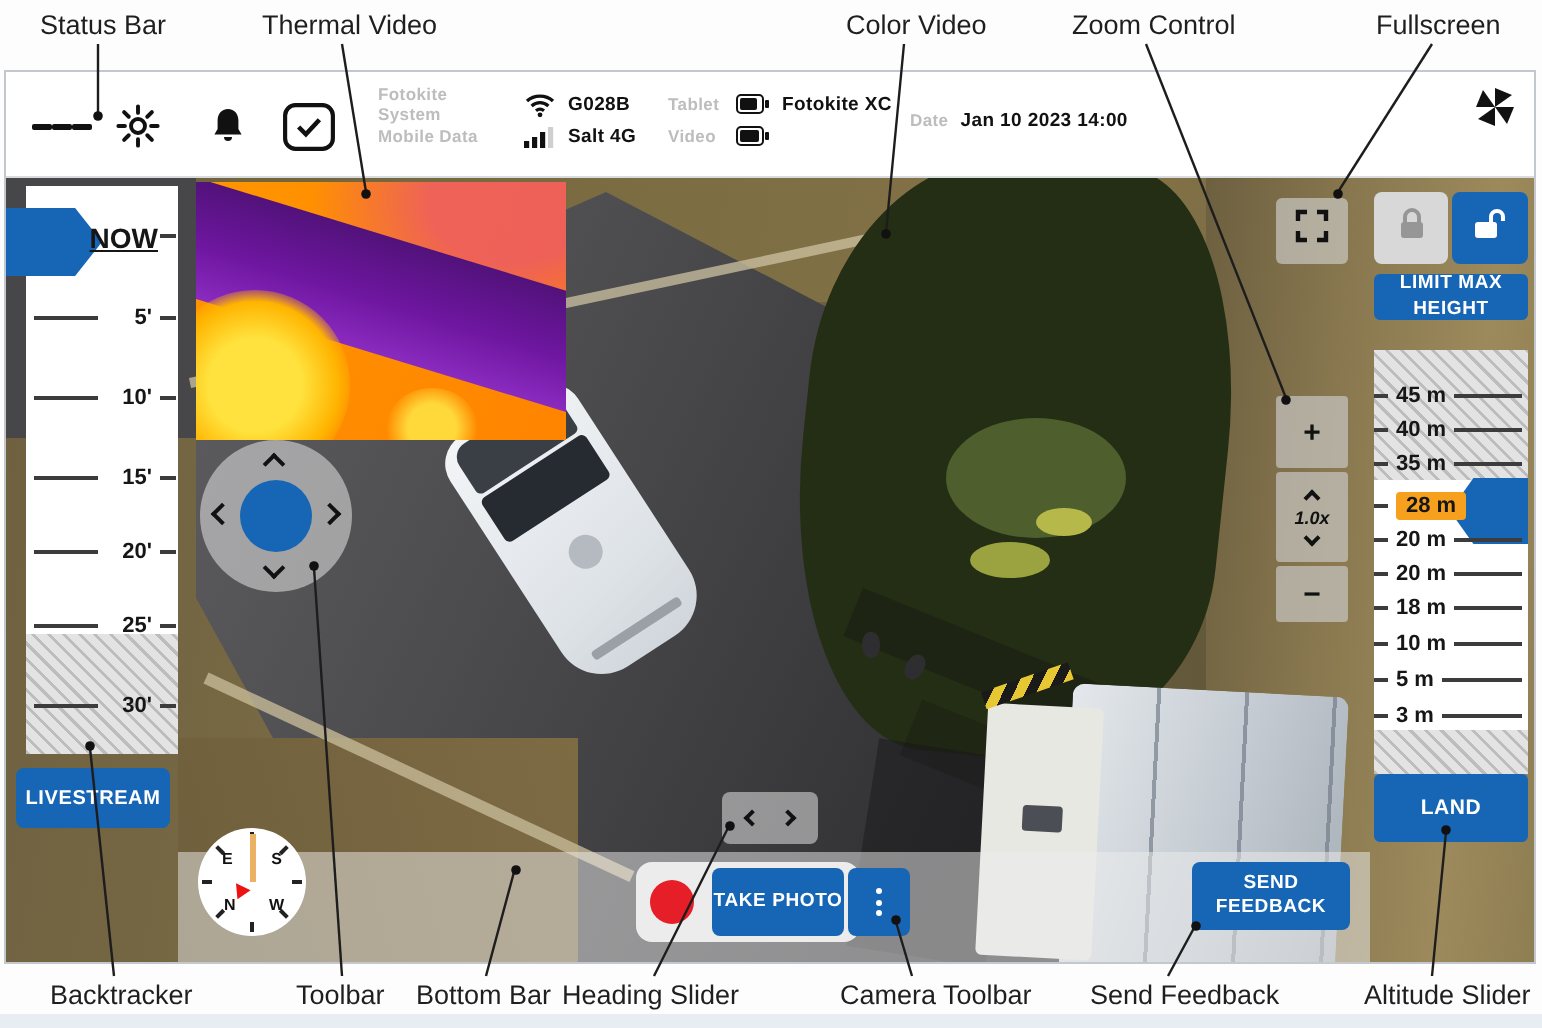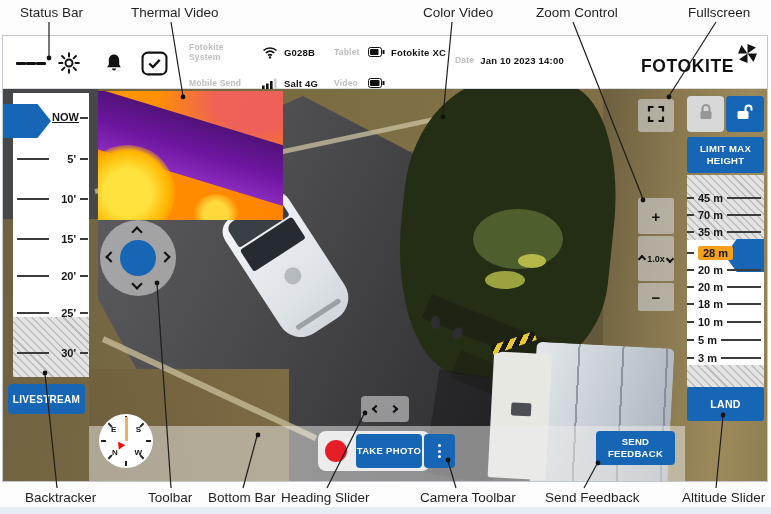--- a/index.html
+++ b/index.html
@@ -16,21 +16,21 @@
   .ann{position:absolute;font-size:13.5px;color:#1f1f1f;white-space:nowrap;}
   .ann-svg{position:absolute;left:0;top:0;pointer-events:none;}
 
   
   .shot{position:absolute;left:2px;top:35px;width:766px;height:447px;background:#fff;border:1px solid #c2c8ce;overflow:hidden;}
 
   
   .status-bar{position:absolute;left:0;top:0;width:100%;height:53px;background:#fff;border-bottom:1px solid #d8dcdf;}
   .icon-btn{position:absolute;top:12px;width:30px;height:30px;display:flex;align-items:center;justify-content:center;}
   .hamburger span{display:block;width:25px;height:3px;background:#111;margin:2.2px 0;border-radius:1px;}
-  .sb-group{position:absolute;display:flex;flex-direction:column;gap:17px;}
+  .sb-group{position:absolute;display:flex;flex-direction:column;gap:2px;}
   .sb-row{display:flex;align-items:center;gap:6px;height:14px;}
   .sb-label{font-size:8.5px;font-weight:700;color:#bdbdbd;letter-spacing:.2px;}
   .w64{width:66px;} .w26{width:28px;} 
   .sb-icon{width:17px;display:flex;justify-content:center;}
   .sb-value{font-size:9.5px;font-weight:700;color:#111;letter-spacing:.2px;}
   .logo{position:absolute;right:9px;top:7px;display:flex;align-items:flex-start;gap:3px;}
   .logo-text{font-size:17.5px;font-weight:700;color:#111;letter-spacing:.6px;margin-top:13px;}
 
   
   .main{position:absolute;left:0;top:53px;width:764px;height:392px;overflow:hidden;
@@ -104,42 +104,42 @@
   .btn{background:var(--c-accent-blue);color:#fff;font-weight:700;display:flex;align-items:center;justify-content:center;text-align:center;border-radius:4px;letter-spacing:.3px;}
   .take-photo{position:absolute;left:38px;top:3px;width:66px;height:34px;font-size:9.5px;line-height:1.25;}
   .more-btn{position:absolute;left:106px;top:3px;width:31px;height:34px;flex-direction:column;gap:2.5px;}
   .more-btn i{width:3px;height:3px;border-radius:50%;background:#fff;}
   .send-feedback{position:absolute;left:593px;top:342px;width:79px;height:34px;font-size:9.5px;line-height:1.3;}
 
   
   .fs-btn{left:635px;top:10px;width:36px;height:33px;background:rgba(212,212,212,.62);border-radius:3px;display:flex;align-items:center;justify-content:center;}
   .zoom-btn{left:635px;width:36px;background:rgba(205,205,205,.65);border-radius:2px;display:flex;align-items:center;justify-content:center;color:#111;font-weight:700;}
   .z-plus{top:109px;height:36px;font-size:15px;}
-  .z-mid{top:147px;height:45px;flex-direction:row;gap:2px;}
+  .z-mid{top:147px;height:45px;flex-direction:column;gap:2px;font-style:italic;}
   .z-level{font-size:9px;font-weight:700;}
   .z-minus{top:194px;height:28px;font-size:15px;}
 
   
   .bt-track{position:absolute;left:10px;top:4px;width:76px;height:284px;background:#fff;}
   .hatch{background:repeating-linear-gradient(45deg,#bdbdbd 0 1.5px,#e3e3e3 1.5px 5.5px);}
   .bt-hatch{position:absolute;left:0;top:224px;width:100%;height:60px;}
   .bt-row{position:absolute;left:0;width:100%;height:14px;display:flex;align-items:center;}
   .bt-line{width:32px;height:1.5px;background:#3c3c3c;margin-left:4px;}
   .bt-label{flex:1;text-align:right;font-size:11px;font-weight:700;color:#161616;padding-right:2px;}
   .bt-dash{width:8px;height:1.5px;background:#3c3c3c;margin:0 1px 0 2px;}
   .now-arrow{position:absolute;left:-10px;top:11px;width:48px;height:34px;background:var(--c-accent-blue);
      clip-path:polygon(0 0,72% 0,100% 50%,72% 100%,0 100%);z-index:2;}
-  .now-label{position:absolute;right:10px;top:18px;font-size:11px;font-weight:700;color:#161616;z-index:3;text-decoration:underline;}
+  .now-label{position:absolute;right:10px;top:18px;font-size:14px;font-weight:700;color:#161616;z-index:3;text-decoration:underline;}
   .now-dash{position:absolute;right:1px;top:24px;width:8px;height:1.5px;background:#3c3c3c;}
   .livestream{position:absolute;left:5px;top:295px;width:77px;height:30px;font-size:10px;}
 
   
   .lock-gray{position:absolute;left:684px;top:7px;width:37px;height:36px;background:#d8d8d8;border-radius:4px;display:flex;align-items:center;justify-content:center;}
   .lock-blue{position:absolute;left:723px;top:7px;width:38px;height:36px;background:var(--c-accent-blue);border-radius:4px;display:flex;align-items:center;justify-content:center;}
-  .limit-btn{position:absolute;left:684px;top:48px;width:77px;height:36px;font-size:9.5px;line-height:1.3;border-radius:3px;}
+  .limit-btn{position:absolute;left:684px;top:48px;width:77px;height:23px;font-size:9.5px;line-height:1.3;border-radius:3px;}
   .alt-track{position:absolute;left:684px;top:86px;width:77px;height:212px;background:#fff;}
   .alt-hatch-top{position:absolute;left:0;top:0;width:100%;height:65px;}
   .alt-hatch-bot{position:absolute;left:0;top:190px;width:100%;height:22px;}
   .alt-row{position:absolute;left:0;width:100%;height:14px;display:flex;align-items:center;z-index:2;}
   .alt-dash{width:7px;height:1.5px;background:#3c3c3c;}
   .alt-label{font-size:11px;font-weight:700;color:#161616;margin:0 4px;}
   .alt-line{flex:1;height:1.5px;background:#3c3c3c;margin-right:3px;}
   .alt-current{background:var(--c-highlight-orange);border-radius:2px;padding:1px 5px;}
   .alt-flag{position:absolute;left:38px;top:64px;width:39px;height:33px;background:var(--c-accent-blue);
      clip-path:polygon(0 50%,30% 0,100% 0,100% 100%,30% 100%);z-index:1;}
@@ -207,21 +207,21 @@
             <svg width="16" height="13" viewBox="0 0 16 13" fill="none" stroke="#111" stroke-width="1.6">
                 <path d="M1.5 4.5 C5 1.2 11 1.2 14.5 4.5"></path>
                 <path d="M3.8 7 C6.3 4.8 9.7 4.8 12.2 7"></path>
                 <path d="M6 9.4 C7.2 8.4 8.8 8.4 10 9.4"></path>
                 <circle cx="8" cy="11.4" r="1.2" fill="#111" stroke="none"></circle>
               </svg>
           </span>
           <span class="sb-value">G028B</span>
         </div>
         <div class="sb-row">
-          <span class="sb-label w64">Mobile Send</span>
+          <span class="sb-label w64">Mobile Data</span>
           <span class="sb-icon">
             <svg width="15" height="11" viewBox="0 0 15 11">
                 <rect x="0" y="7.5" width="2.6" height="3.5" fill="#111"></rect>
                 <rect x="4" y="5.5" width="2.6" height="5.5" fill="#111"></rect>
                 <rect x="8" y="3" width="2.6" height="8" fill="#111"></rect>
                 <rect x="12" y="0.5" width="2.6" height="10.5" fill="#cfcfcf"></rect>
               </svg>
           </span>
           <span class="sb-value">Salt 4G</span>
         </div>
@@ -252,21 +252,20 @@
       </div>
 
       <div class="sb-group" style="left:452px;top:17px">
         <div class="sb-row">
           <span class="sb-label">Date</span>
           <span class="sb-value">Jan 10 2023 14:00</span>
         </div>
       </div>
 
       <div class="logo">
-        <span class="logo-text">FOTOKITE</span>
         <span>
           <svg width="21" height="21" viewBox="0 0 21 21" fill="#111">
               <path d="M10.5 10.5 L10.5 1 L19 4.5 Z"></path>
               <path d="M10.5 10.5 L20 10.5 L16.5 19 Z"></path>
               <path d="M10.5 10.5 L10.5 20 L2 16.5 Z"></path>
               <path d="M10.5 10.5 L1 10.5 L4.5 2 Z"></path>
             </svg>
         </span>
       </div>
     </div>
@@ -433,21 +432,21 @@
         <div class="alt-hatch-top hatch"></div>
         <div class="alt-hatch-bot hatch"></div>
         <div class="alt-flag"></div>
         <div class="alt-row" style="top:16px">
             <span class="alt-dash"></span>
             <span class="alt-label">45 m</span>
             <span class="alt-line"></span>
           </div>
         <div class="alt-row" style="top:33px">
             <span class="alt-dash"></span>
-            <span class="alt-label">70 m</span>
+            <span class="alt-label">40 m</span>
             <span class="alt-line"></span>
           </div>
         <div class="alt-row" style="top:50px">
             <span class="alt-dash"></span>
             <span class="alt-label">35 m</span>
             <span class="alt-line"></span>
           </div>
         <div class="alt-row" style="top:71px">
             <span class="alt-dash"></span>
             <span class="alt-label alt-current">28 m</span>

